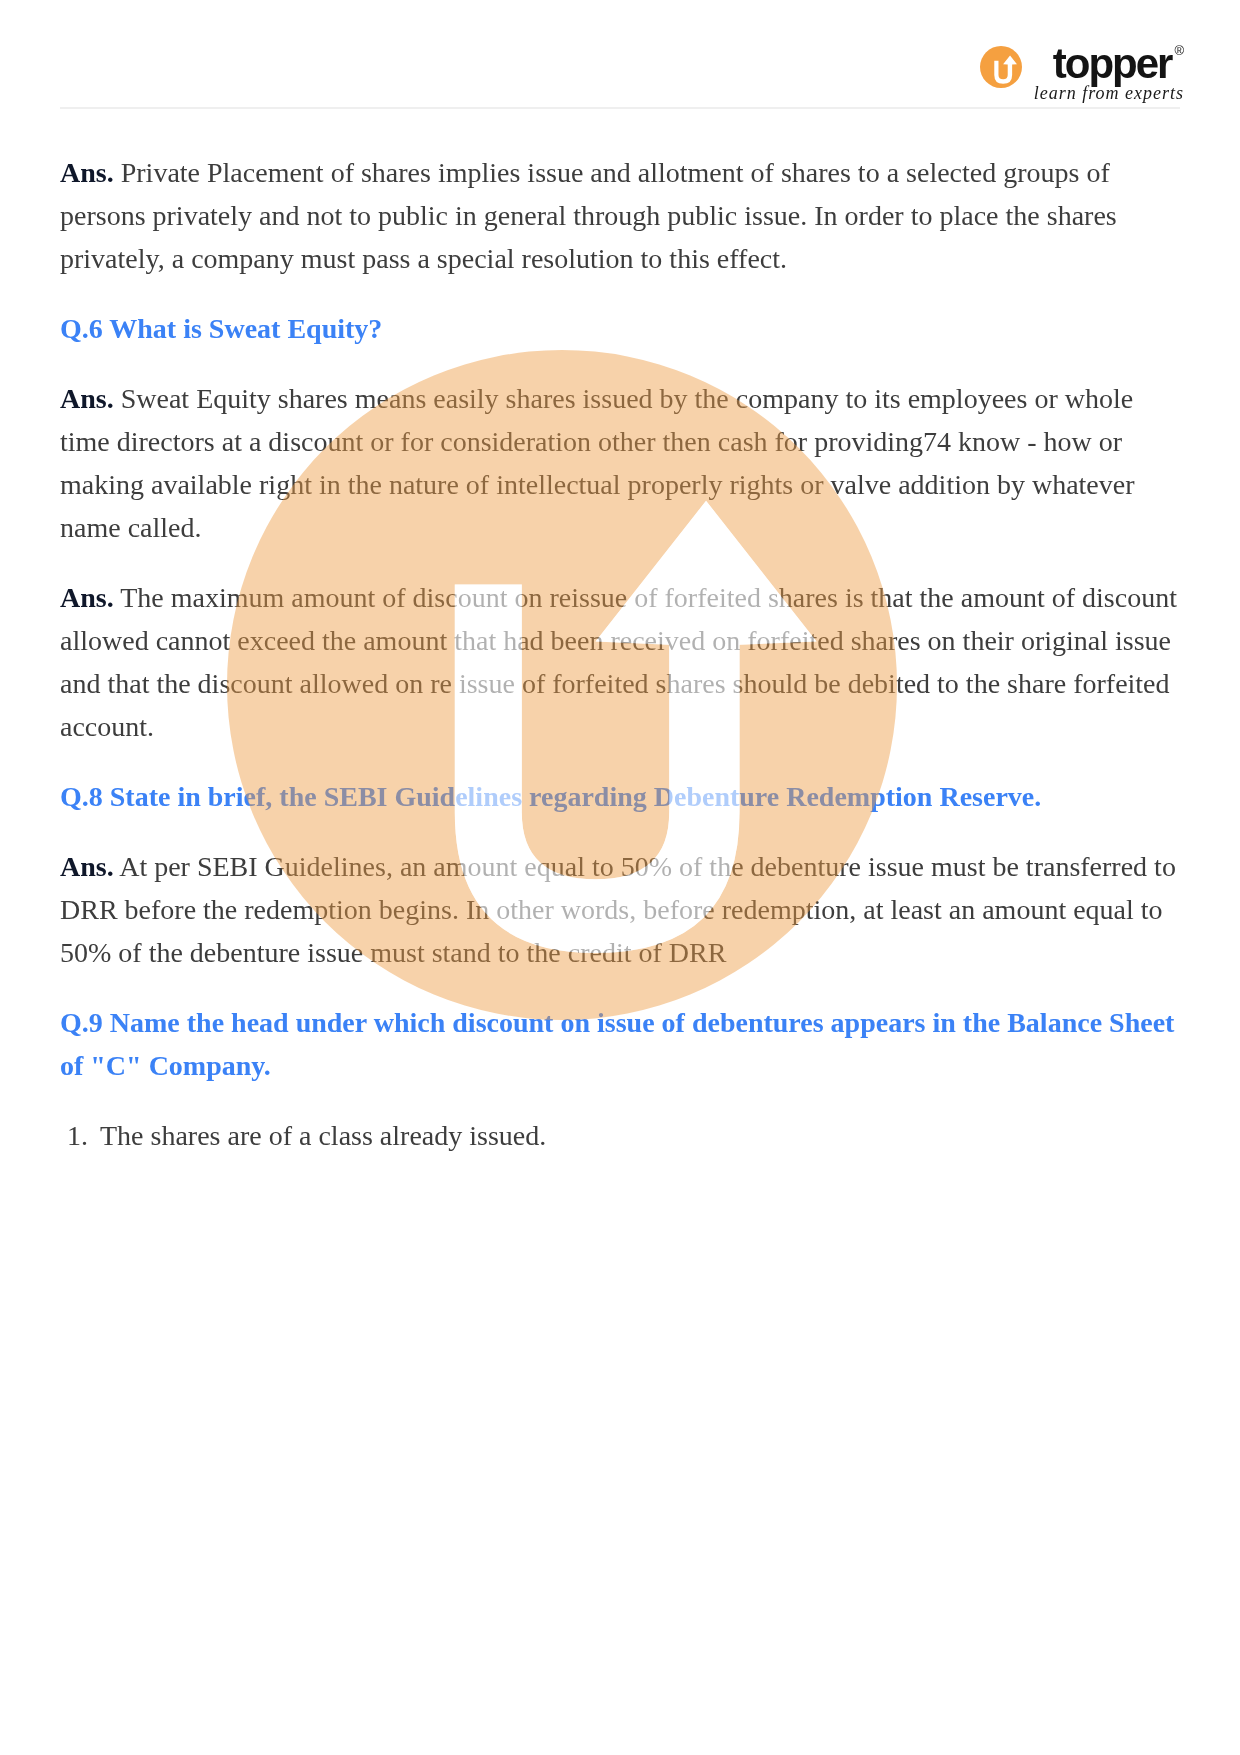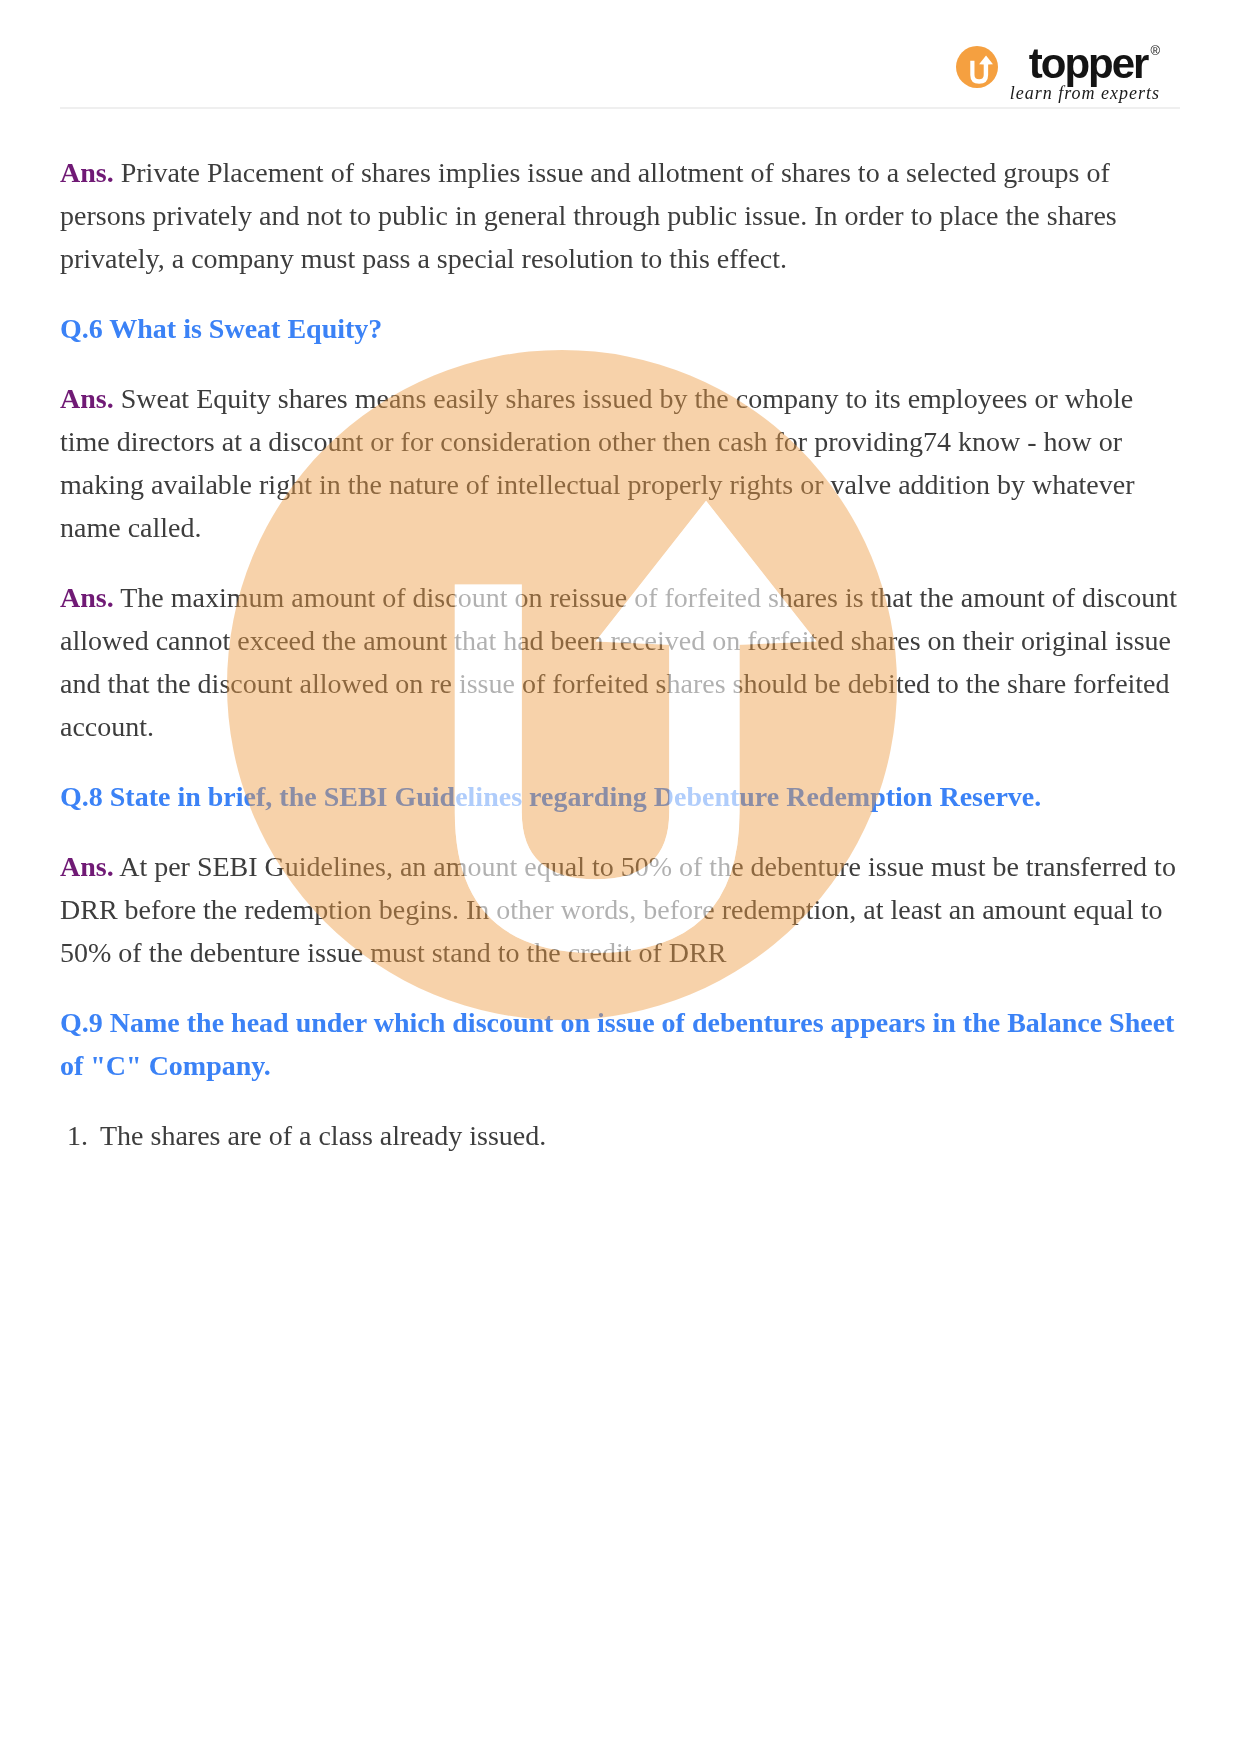--- a/index.html
+++ b/index.html
@@ -5,21 +5,21 @@
   html,body{margin:0;padding:0;background:#ffffff;}
   .page{
     position:relative;
     width:1240px;height:1755px;
     background:#ffffff;
     overflow:hidden;
     font-family:"Liberation Serif","DejaVu Serif",serif;
   }
   
   .brand{
-    position:absolute;top:42px;right:80px;
+    position:absolute;top:42px;right:56px;
     display:flex;align-items:flex-start;gap:12px;
   }
   .brand .mark{display:block;margin-top:4px;}
   .brand-text{display:flex;flex-direction:column;align-items:flex-end;}
   .word-row{display:flex;align-items:flex-start;}
   .wordmark{
     font-family:"Liberation Sans","DejaVu Sans",sans-serif;
     font-weight:bold;font-size:42px;line-height:44px;
     letter-spacing:-2px;color:#141414;
   }
@@ -35,21 +35,21 @@
   .divider{
     position:absolute;left:60px;right:60px;top:107px;height:2px;
     background:#efefef;
   }
   
   .content{
     position:absolute;left:60px;top:151px;width:1125px;
     font-size:28px;line-height:43px;color:#3d3d3d;
   }
   .content p{margin:0 0 27px 0;}
-  .para .ans{font-weight:bold;color:#701a75;}
+  .para .ans{font-weight:bold;color:#0f172a;}
   .qhead{font-weight:bold;color:#3b82f6;}
   .list-item{display:flex;padding-left:7px;margin-top:27px;}
   .li-num{width:33px;flex:0 0 33px;}
   
   .watermark{
     position:absolute;left:227px;top:350px;
     pointer-events:none;z-index:5;
   }
 </style>
 </head>

